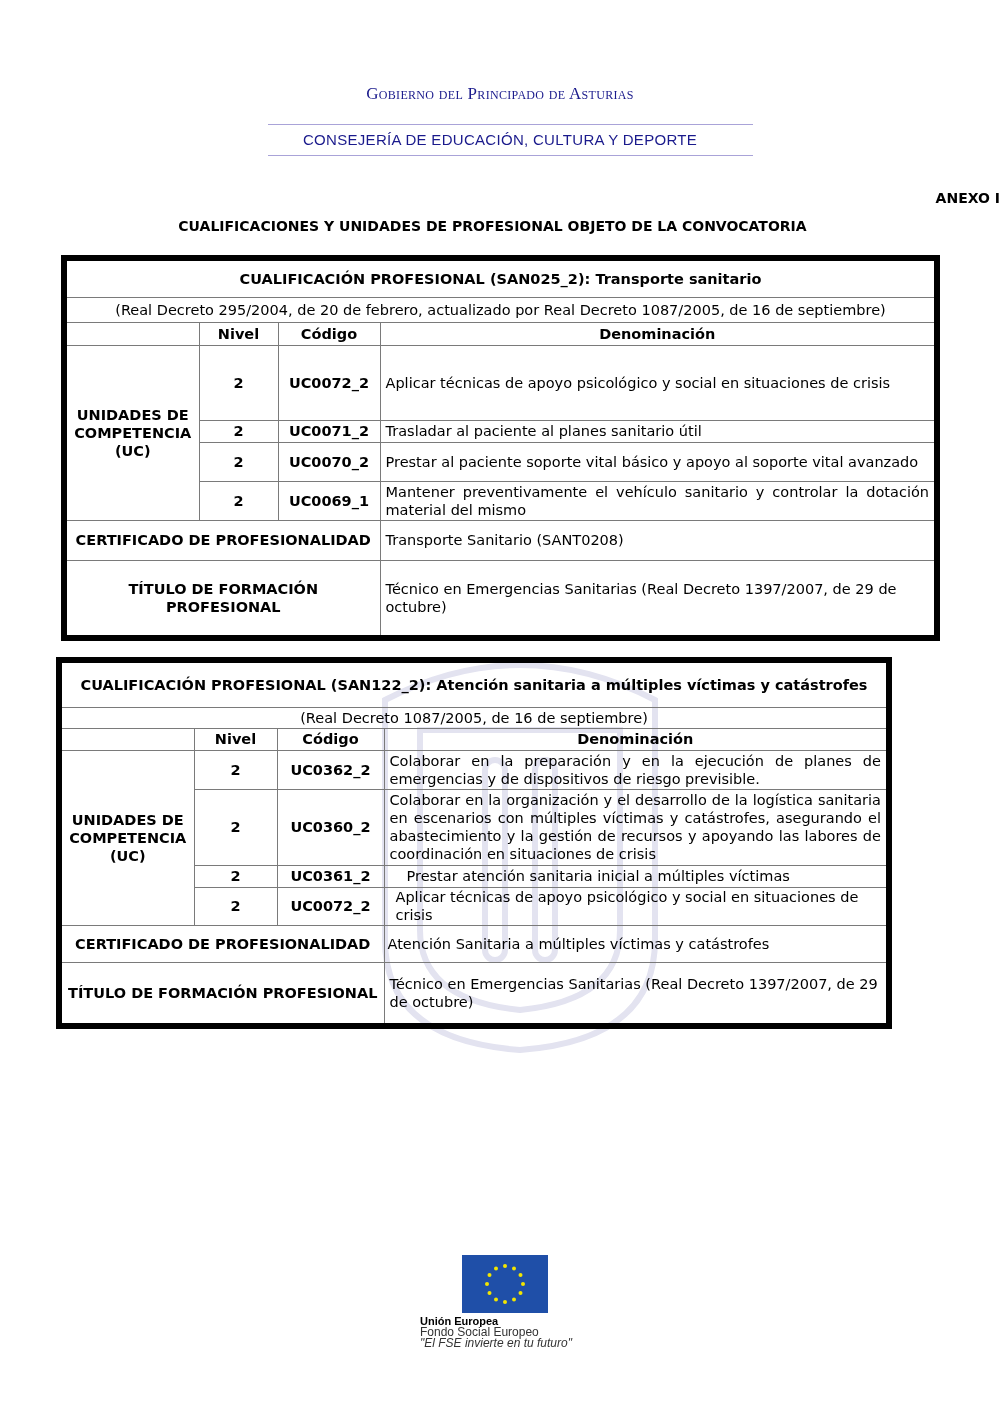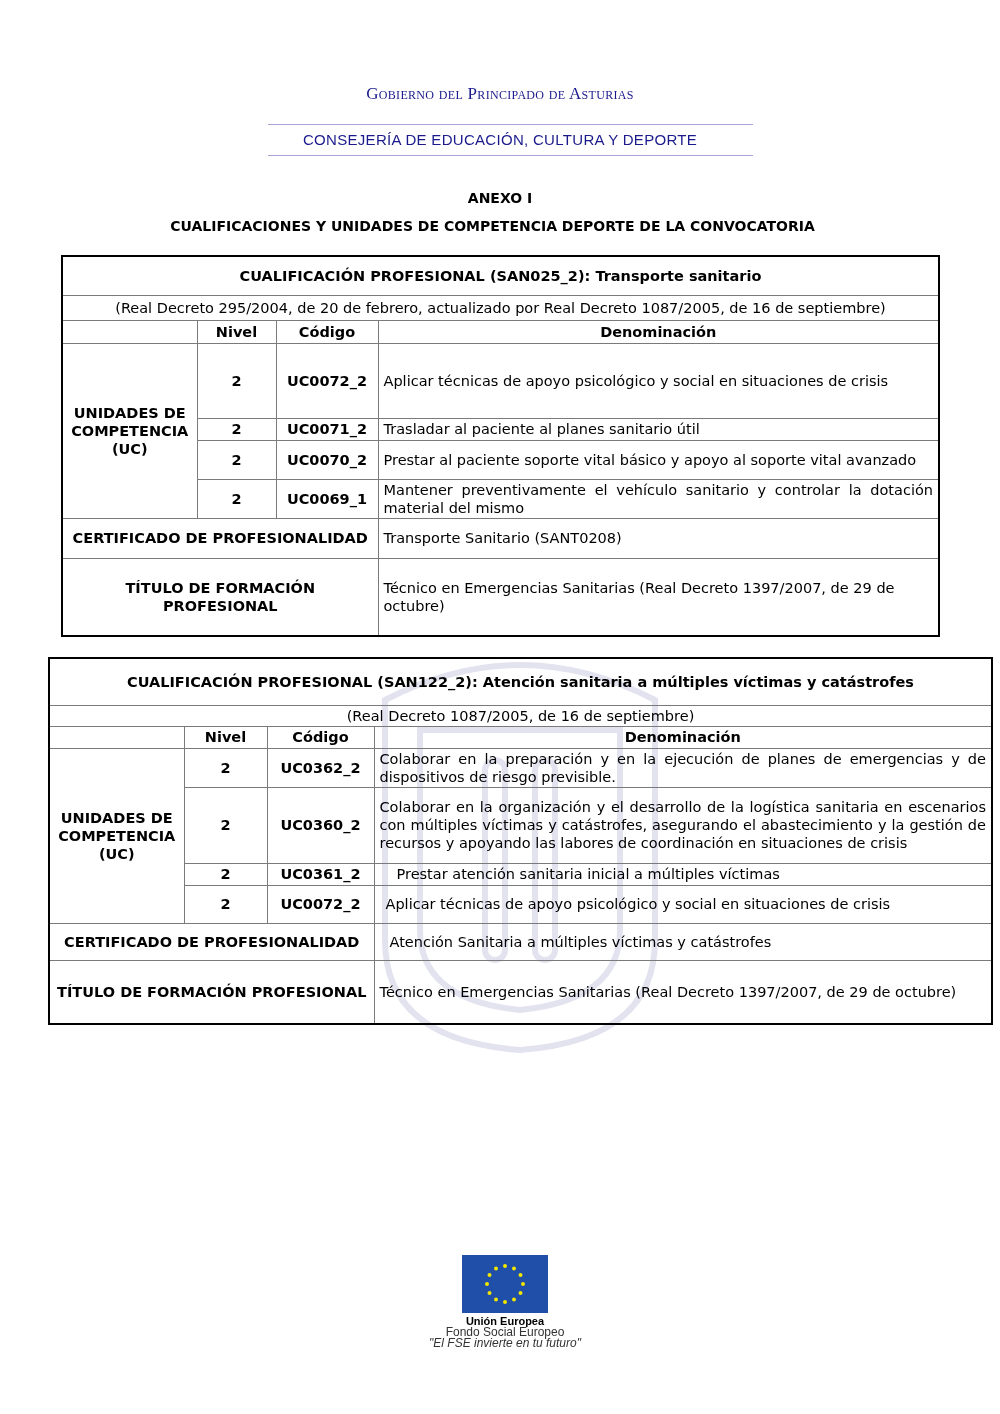--- a/index.html
+++ b/index.html
@@ -1,29 +1,29 @@
 <!DOCTYPE html>
 <html><head>
   <meta charset="utf-8">
   <style>
     html, body { margin: 0; padding: 0; background: #ffffff; }
     body { width: 1000px; height: 1414px; position: relative; overflow: hidden; font-family: "DejaVu Sans", sans-serif; color: #000; }
     .watermark { position: absolute; left: 345px; top: 640px; width: 350px; height: 420px; pointer-events: none; }
     .hdr-gov { position: absolute; left: 0; width: 1000px; top: 84px; text-align: center; color: #1a1a8c; font-family: Liberation Serif, serif; font-size: 17px; font-variant: small-caps; letter-spacing: 0.3px; }
     .hdr-line { position: absolute; left: 268px; width: 485px; height: 1px; background: #a9a3d8; }
     .hdr-dept { position: absolute; left: 0; width: 1000px; top: 131px; text-align: center; color: #1a1a8c; font-family: "Liberation Sans", sans-serif; font-size: 15px; letter-spacing: 0.3px; }
-    .anexo { position: absolute; left: 0; width: 1000px; top: 190px; text-align: center; font-weight: bold; font-size: 14px; }
+    .anexo { position: absolute; left: 0; width: 1000px; top: 190px; text-align: right; font-weight: bold; font-size: 14px; }
     .subtitle { position: absolute; left: 0; width: 985px; top: 218px; text-align: center; font-weight: bold; font-size: 14px; }
     table.q { position: absolute; border-collapse: collapse; font-size: 14.5px; background: transparent; }
     table.q td { border: 1px solid #7a7a7a; padding: 0 5px; vertical-align: middle; line-height: 18px; }
-    table.q { border: 2px solid #000000; }
+    table.q { border: 6px solid #000000; }
     .c { text-align: center; }
     .b { font-weight: bold; }
     .j { text-align: justify; margin-left: 44px; }
-    .footer-logo { position: absolute; left: 420px; top: 1255px; width: 170px; text-align: center; }
+    .footer-logo { position: absolute; left: 420px; top: 1255px; width: 170px; text-align: left; }
     .flag { width: 86px; height: 58px; background: #1f4fa8; margin: 0 auto; position: relative; }
     .eu-label { font-family: "Liberation Sans", sans-serif; font-weight: bold; font-size: 11px; margin-top: 2px; }
     .eu-sub { font-family: "Liberation Sans", sans-serif; font-size: 12px; color: #333; line-height: 11px; }
     .eu-sub.i { font-style: italic; }
   </style>
 </head>
 <body>
 
 <svg class="watermark" viewBox="0 0 350 420">
   <g fill="none" stroke="#e3e3f0" stroke-width="6">
@@ -33,21 +33,21 @@
     <rect x="190" y="120" width="20" height="200" rx="10"></rect>
   </g>
 </svg>
 
 <div class="hdr-gov">Gobierno del Principado de Asturias</div>
 <div class="hdr-line" style="top:124px"></div>
 <div class="hdr-dept">CONSEJERÍA DE EDUCACIÓN, CULTURA Y DEPORTE</div>
 <div class="hdr-line" style="top:155px"></div>
 
 <div class="anexo">ANEXO I</div>
-<div class="subtitle">CUALIFICACIONES Y UNIDADES DE COMPETENCIA DEPORTE DE LA CONVOCATORIA</div>
+<div class="subtitle">CUALIFICACIONES Y UNIDADES DE PROFESIONAL OBJETO DE LA CONVOCATORIA</div>
 
 <table class="q" style="left:61px; top:255px; width:879px;">
   <colgroup>
       <col style="width:135px">
       <col style="width:79px">
       <col style="width:102px">
       <col>
     </colgroup>
   <tbody>
       <tr style="height:39px">
@@ -87,21 +87,21 @@
     <td colspan="3" class="c b">CERTIFICADO DE PROFESIONALIDAD</td>
     <td>Transporte Sanitario (SANT0208)</td>
   </tr>
   <tr style="height:78px">
     <td colspan="3" class="c b">TÍTULO DE FORMACIÓN PROFESIONAL</td>
     <td>Técnico en Emergencias Sanitarias (Real Decreto 1397/2007, de 29 de octubre)</td>
   </tr>
 </tbody>
   </table>
 
-<table class="q" style="left:48px; top:657px; width:945px;">
+<table class="q" style="left:56px; top:657px; width:836px;">
   <colgroup>
       <col style="width:135px">
       <col style="width:83px">
       <col style="width:107px">
       <col>
     </colgroup>
   <tbody>
       <tr style="height:47px">
     <td colspan="4" class="c b">CUALIFICACIÓN PROFESIONAL (SAN122_2): Atención sanitaria a múltiples víctimas y catástrofes</td>
   </tr>
@@ -130,21 +130,21 @@
     <td class="c b">UC0361_2</td>
     <td style="padding-left:22px">Prestar atención sanitaria inicial a múltiples víctimas</td>
   </tr>
   <tr style="height:38px">
     <td class="c b">2</td>
     <td class="c b">UC0072_2</td>
     <td style="padding-left:11px">Aplicar técnicas de apoyo psicológico y social en situaciones de crisis</td>
   </tr>
   <tr style="height:37px">
     <td colspan="3" class="c b">CERTIFICADO DE PROFESIONALIDAD</td>
-    <td style="padding-left:15px">Atención Sanitaria a múltiples víctimas y catástrofes</td>
+    <td style="padding-left:3px">Atención Sanitaria a múltiples víctimas y catástrofes</td>
   </tr>
   <tr style="height:64px">
     <td colspan="3" class="c b">TÍTULO DE FORMACIÓN PROFESIONAL</td>
     <td>Técnico en Emergencias Sanitarias (Real Decreto 1397/2007, de 29 de octubre)</td>
   </tr>
 </tbody>
   </table>
 
 <div class="footer-logo">
   <div class="flag">

